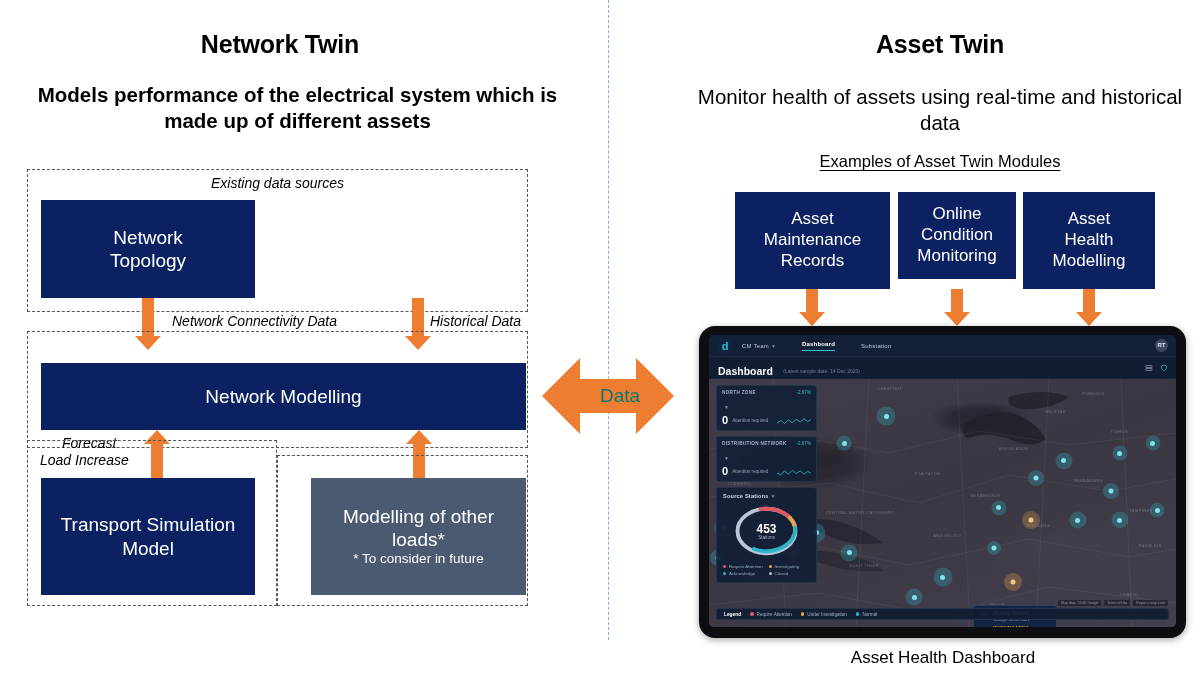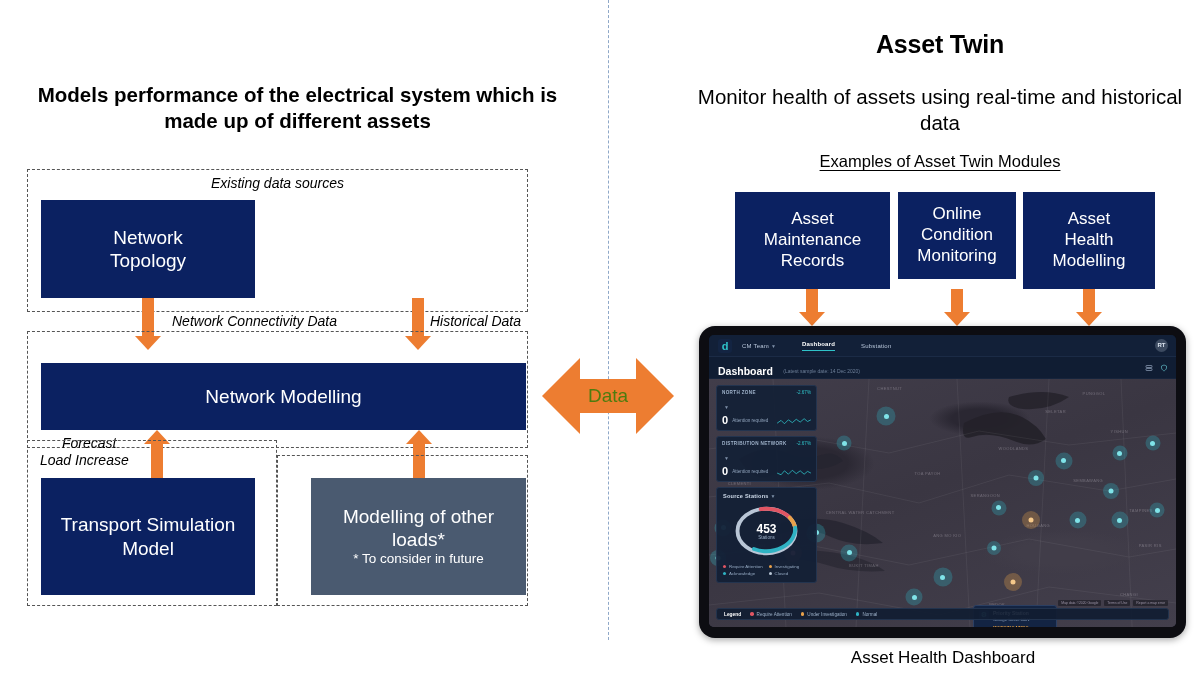--- a/index.html
+++ b/index.html
@@ -73,23 +73,23 @@
   .arrow-up .head {
     width: 0; height: 0; margin: 0 auto;
     border-left: 13px solid transparent;
     border-right: 13px solid transparent;
     border-bottom: 14px solid #ED7D31;
   }
 
   
   .double-arrow { width: 132px; height: 96px; }
   .double-arrow .lbl {
-    position: absolute; left: 0; top: 50%; transform: translateY(-50%);
+    position: absolute; left: 12px; top: 50%; transform: translateY(-50%);
     width: 100%; text-align: center;
-    color: #4d7c0f; font-size: 19px;
+    color: #0f766e; font-size: 19px;
   }
 
   
   .tablet {
     background: #0d0d12;
     border-radius: 16px;
     padding: 9px 10px 11px 10px;
     box-shadow: 0 2px 7px rgba(0,0,0,.35);
   }
   .screen {
@@ -200,20 +200,21 @@
 
   .caption { font-size: 17px; color:#000; text-align:center; }
 </style>
 </head>
 <body>
 
 <div id="root">
 
   <div class="abs divider"></div>
 
+  <div class="abs col-title" style="left:90px; top:30px; width:380px;">Network Twin</div>
 
   <div class="abs col-sub" style="left:15px; top:82px; width:565px;font-weight:bold;">Models performance of the electrical system which is made up of different assets</div>
 
   <div class="abs frame" style="left:27px; top:169px; width:501px; height:143px;"></div>
   <div class="abs ital center" style="left:27px; top:175px; width:501px;">Existing data sources</div>
 
   <div class="abs box navy" style="left:41px; top:200px; width:214px; height:98px;">
     <span class="t1">Network</span>
     <span class="t1">Topology</span>
   </div>

